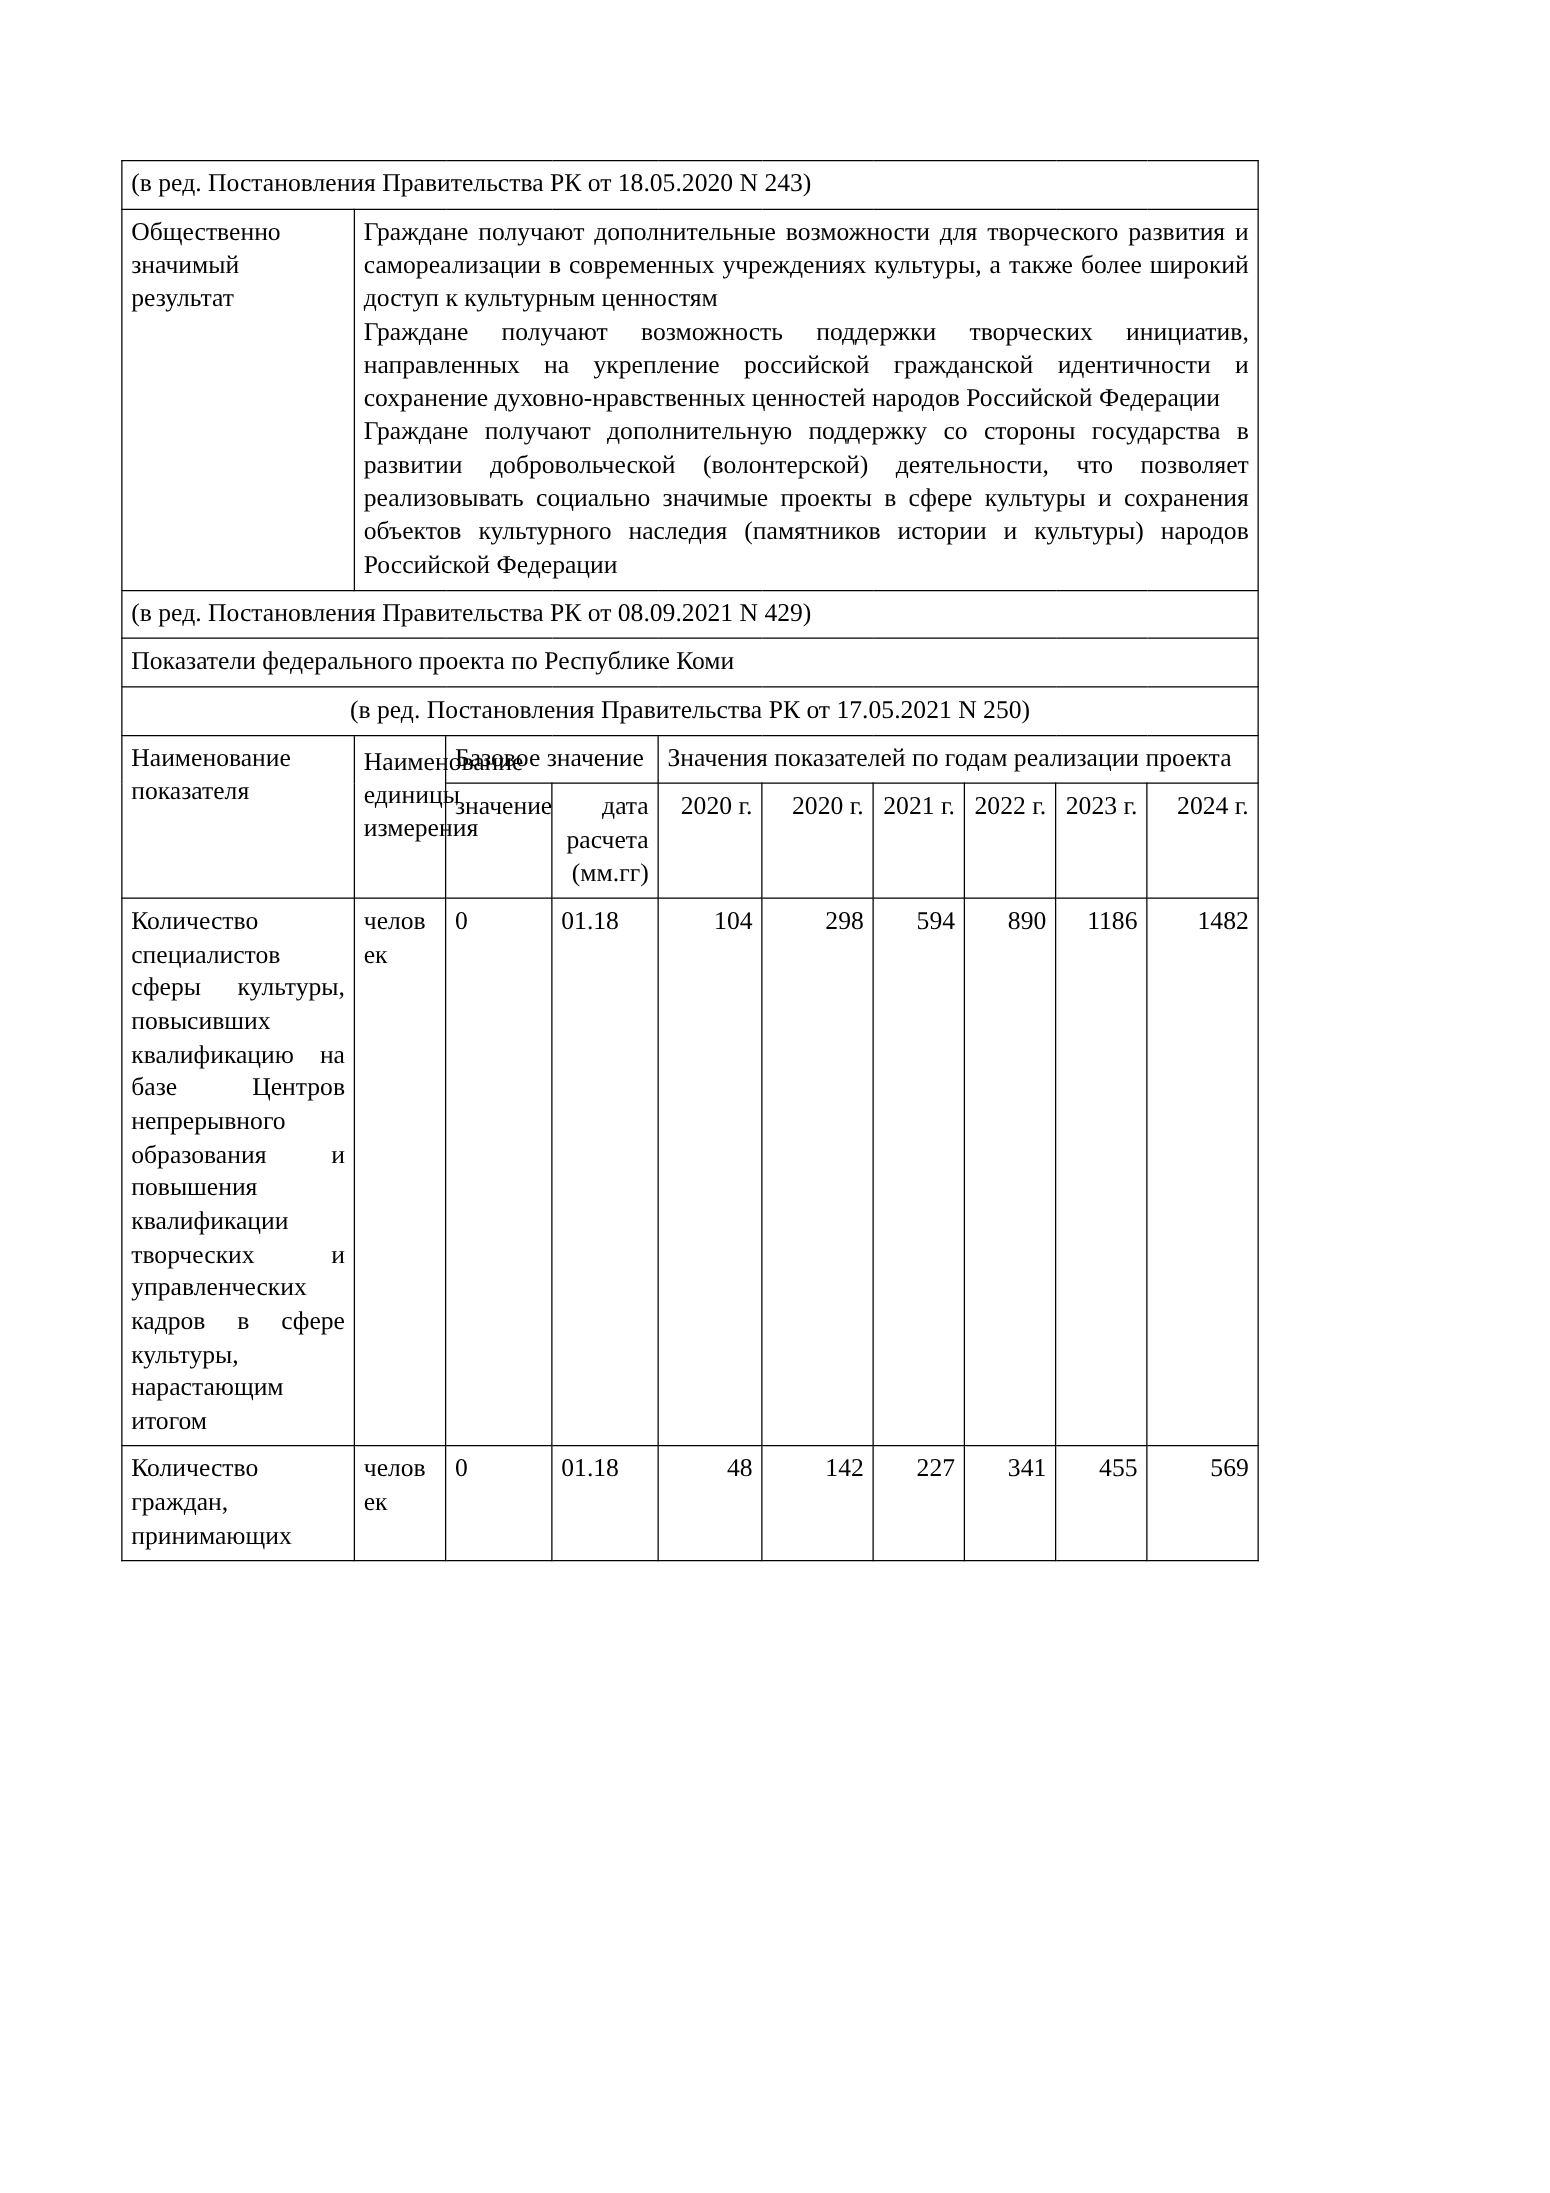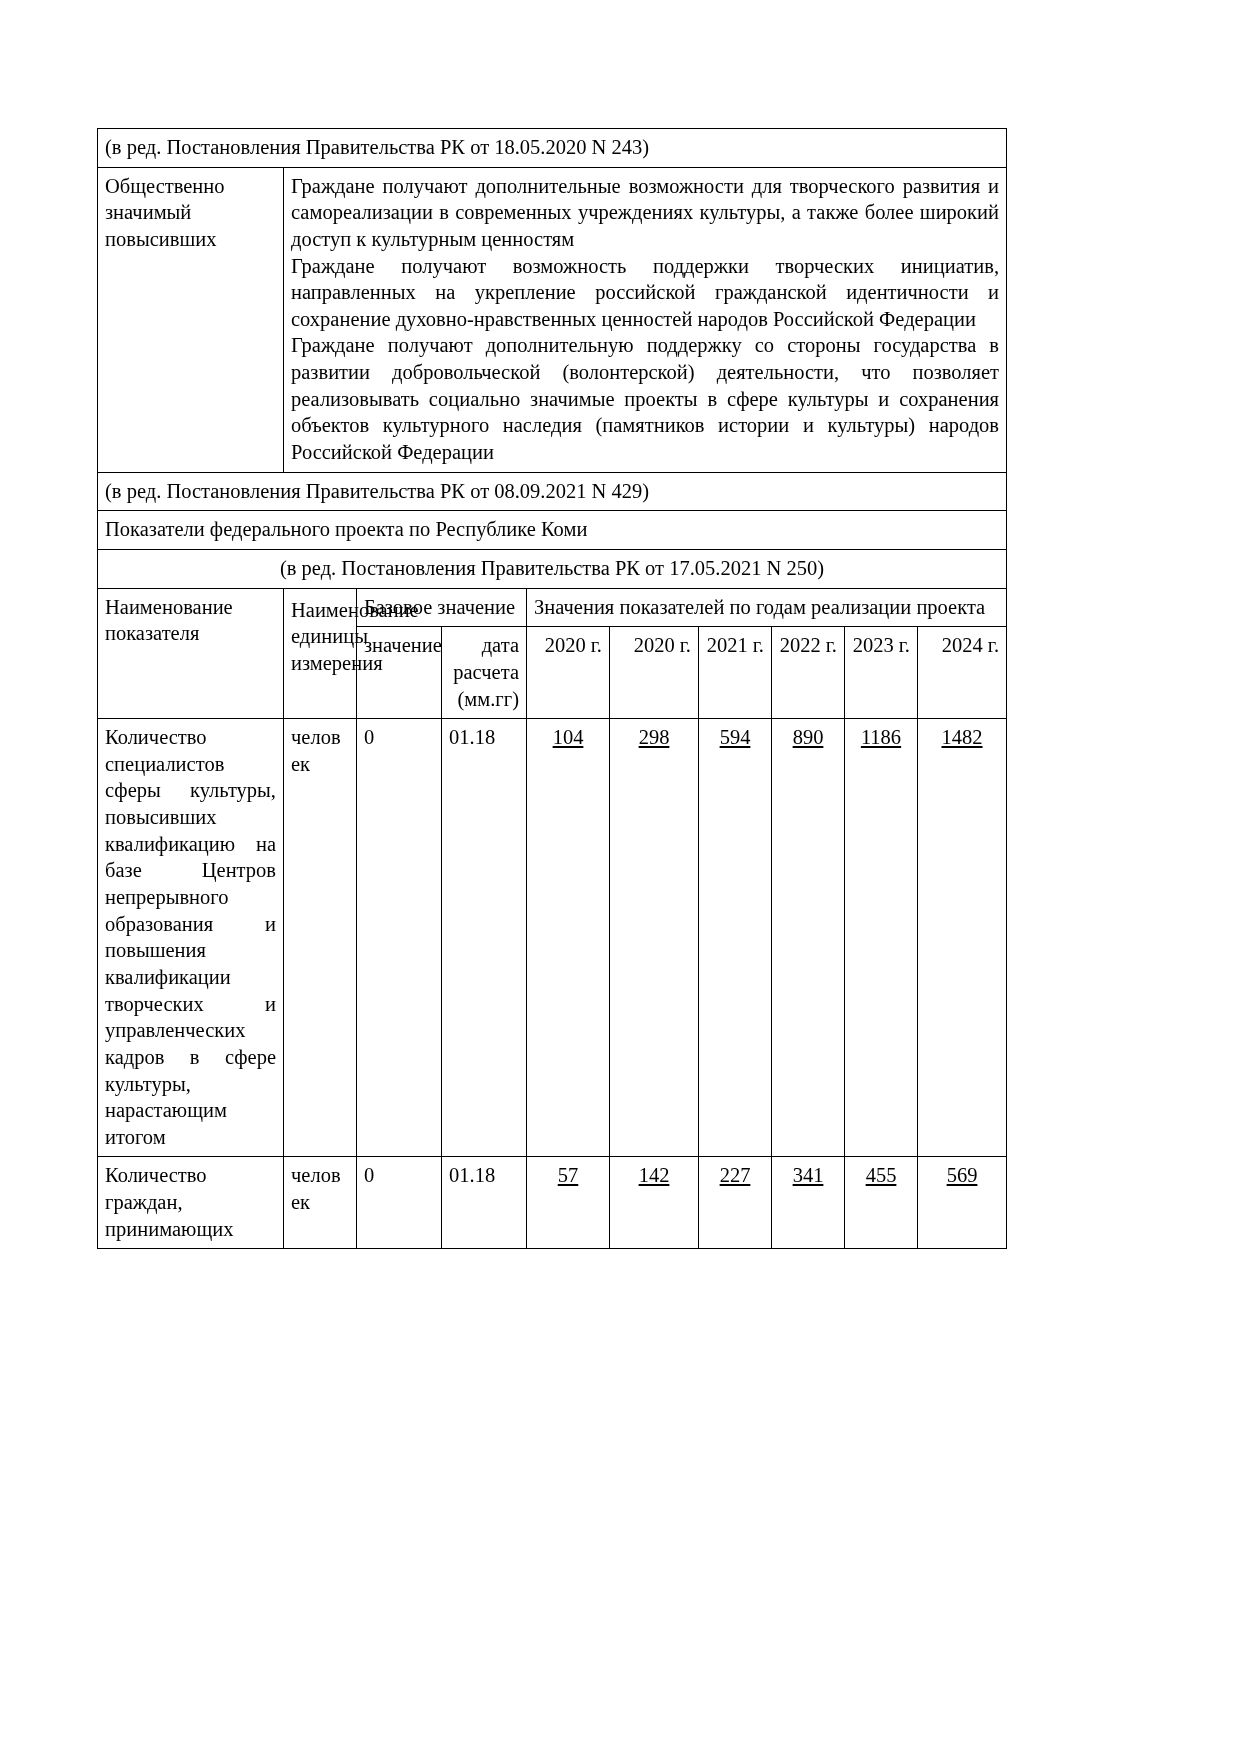--- a/index.html
+++ b/index.html
@@ -92,23 +92,22 @@
   }
   .data-unit {
     text-align: left;
     vertical-align: top;
   }
   .data-val {
     text-align: left;
     vertical-align: top;
   }
   .data-num {
-    text-align: center;
-    vertical-align: top;
-    text-decoration: underline;
+    text-align: right;
+    vertical-align: top;
   }
   .nowrap-break {
     word-break: break-all;
   }
 </style>
 </head>
 <body>
 
 <div class="page" data-name="document-page">
 
@@ -125,21 +124,21 @@
       <col style="width:73px">
       <col style="width:89px">
     </colgroup>
     <tbody>
 
       <tr data-name="table-row">
         <td class="amend" colspan="10" data-name="amendment-note-1">(в ред. Постановления Правительства РК от 18.05.2020 N 243)</td>
       </tr>
 
       <tr data-name="table-row">
-        <td class="label-cell" data-name="result-label">Общественно значимый повысивших</td>
+        <td class="label-cell" data-name="result-label">Общественно значимый результат</td>
         <td class="body-cell" colspan="9" data-name="result-body">
           <p data-name="result-paragraph-1">Граждане получают дополнительные возможности для творческого развития и самореализации в современных учреждениях культуры, а также более широкий доступ к культурным ценностям</p>
           <p data-name="result-paragraph-2">Граждане получают возможность поддержки творческих инициатив, направленных на укрепление российской гражданской идентичности и сохранение духовно-нравственных ценностей народов Российской Федерации</p>
           <p data-name="result-paragraph-3">Граждане получают дополнительную поддержку со стороны государства в развитии добровольческой (волонтерской) деятельности, что позволяет реализовывать социально значимые проекты в сфере культуры и сохранения объектов культурного наследия (памятников истории и культуры) народов Российской Федерации</p>
         </td>
       </tr>
 
       <tr data-name="table-row">
         <td class="amend" colspan="10" data-name="amendment-note-2">(в ред. Постановления Правительства РК от 08.09.2021 N 429)</td>
       </tr>
@@ -181,21 +180,21 @@
         <td class="data-num" data-name="indicator-value-2022">890</td>
         <td class="data-num" data-name="indicator-value-2023">1186</td>
         <td class="data-num" data-name="indicator-value-2024">1482</td>
       </tr>
 
       <tr data-name="table-row">
         <td class="data-name-cell" data-name="indicator-name">Количество граждан, принимающих</td>
         <td class="data-unit nowrap-break" data-name="indicator-unit">человек</td>
         <td class="data-val" data-name="indicator-base-value">0</td>
         <td class="data-val" data-name="indicator-base-date">01.18</td>
-        <td class="data-num" data-name="indicator-value-2019">57</td>
+        <td class="data-num" data-name="indicator-value-2019">48</td>
         <td class="data-num" data-name="indicator-value-2020">142</td>
         <td class="data-num" data-name="indicator-value-2021">227</td>
         <td class="data-num" data-name="indicator-value-2022">341</td>
         <td class="data-num" data-name="indicator-value-2023">455</td>
         <td class="data-num" data-name="indicator-value-2024">569</td>
       </tr>
 
     </tbody>
   </table>
 

